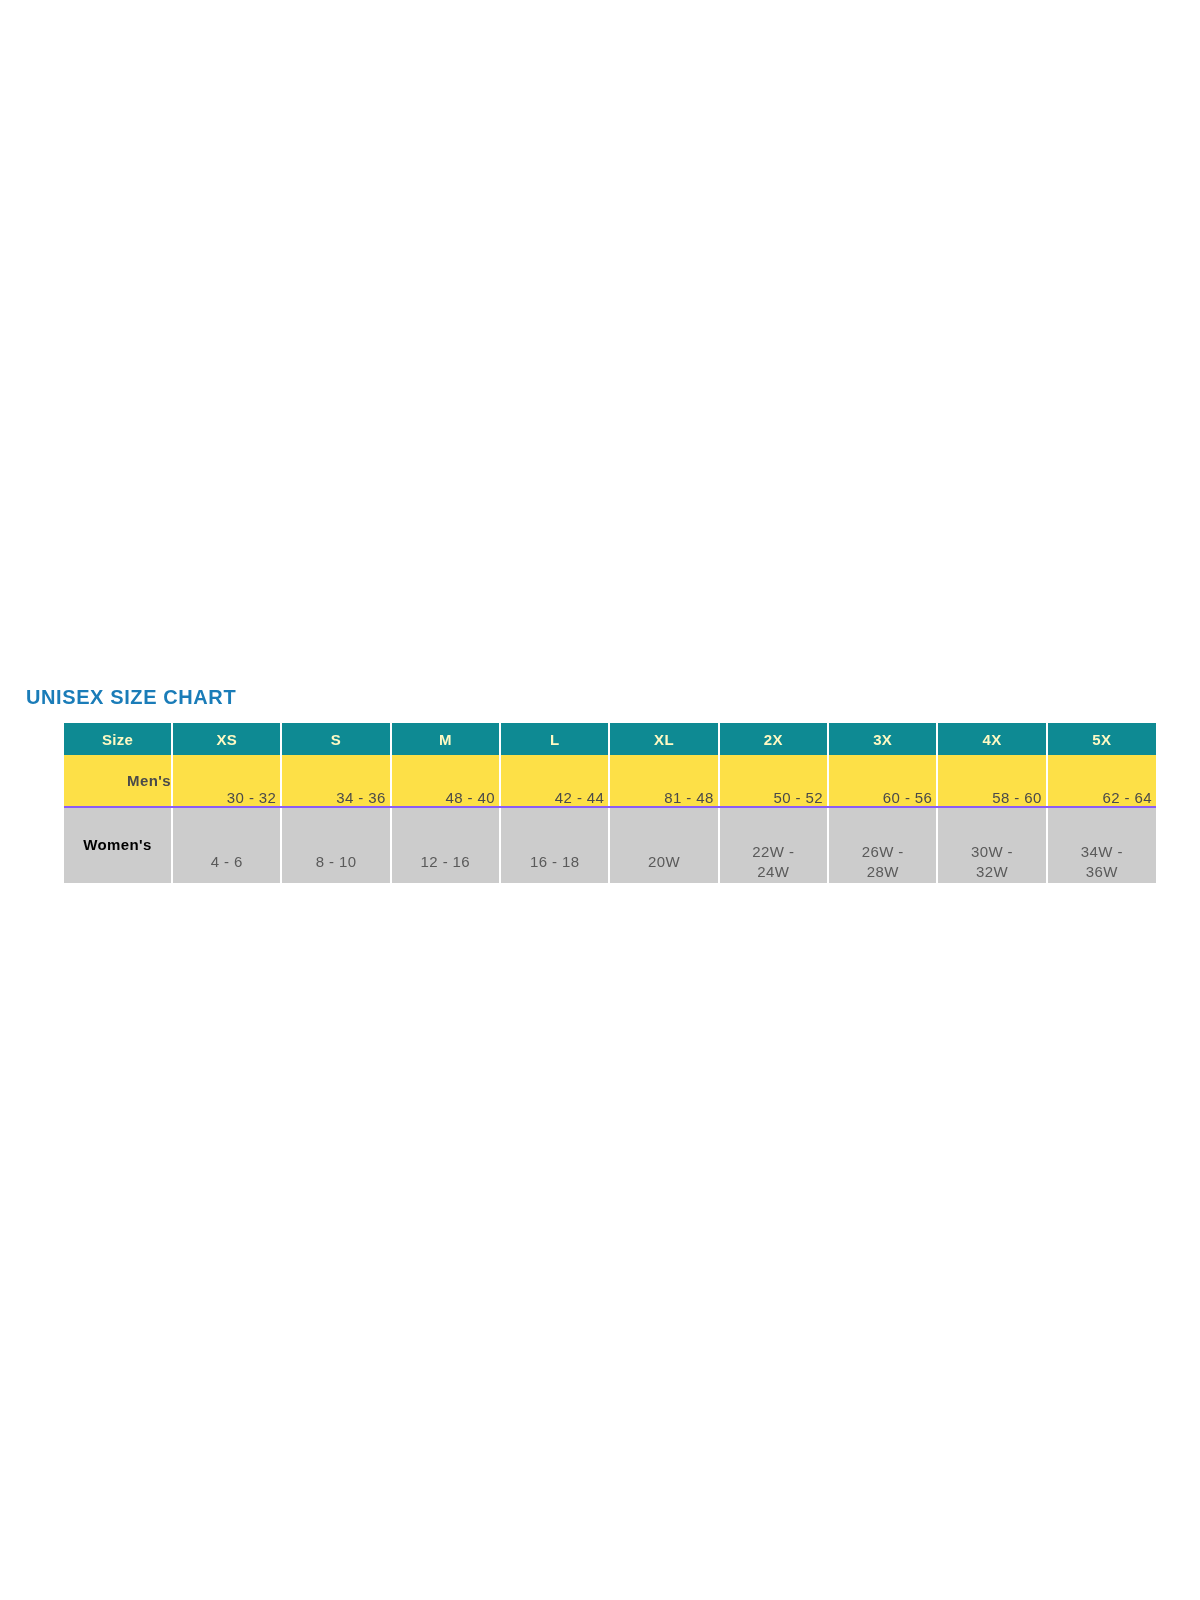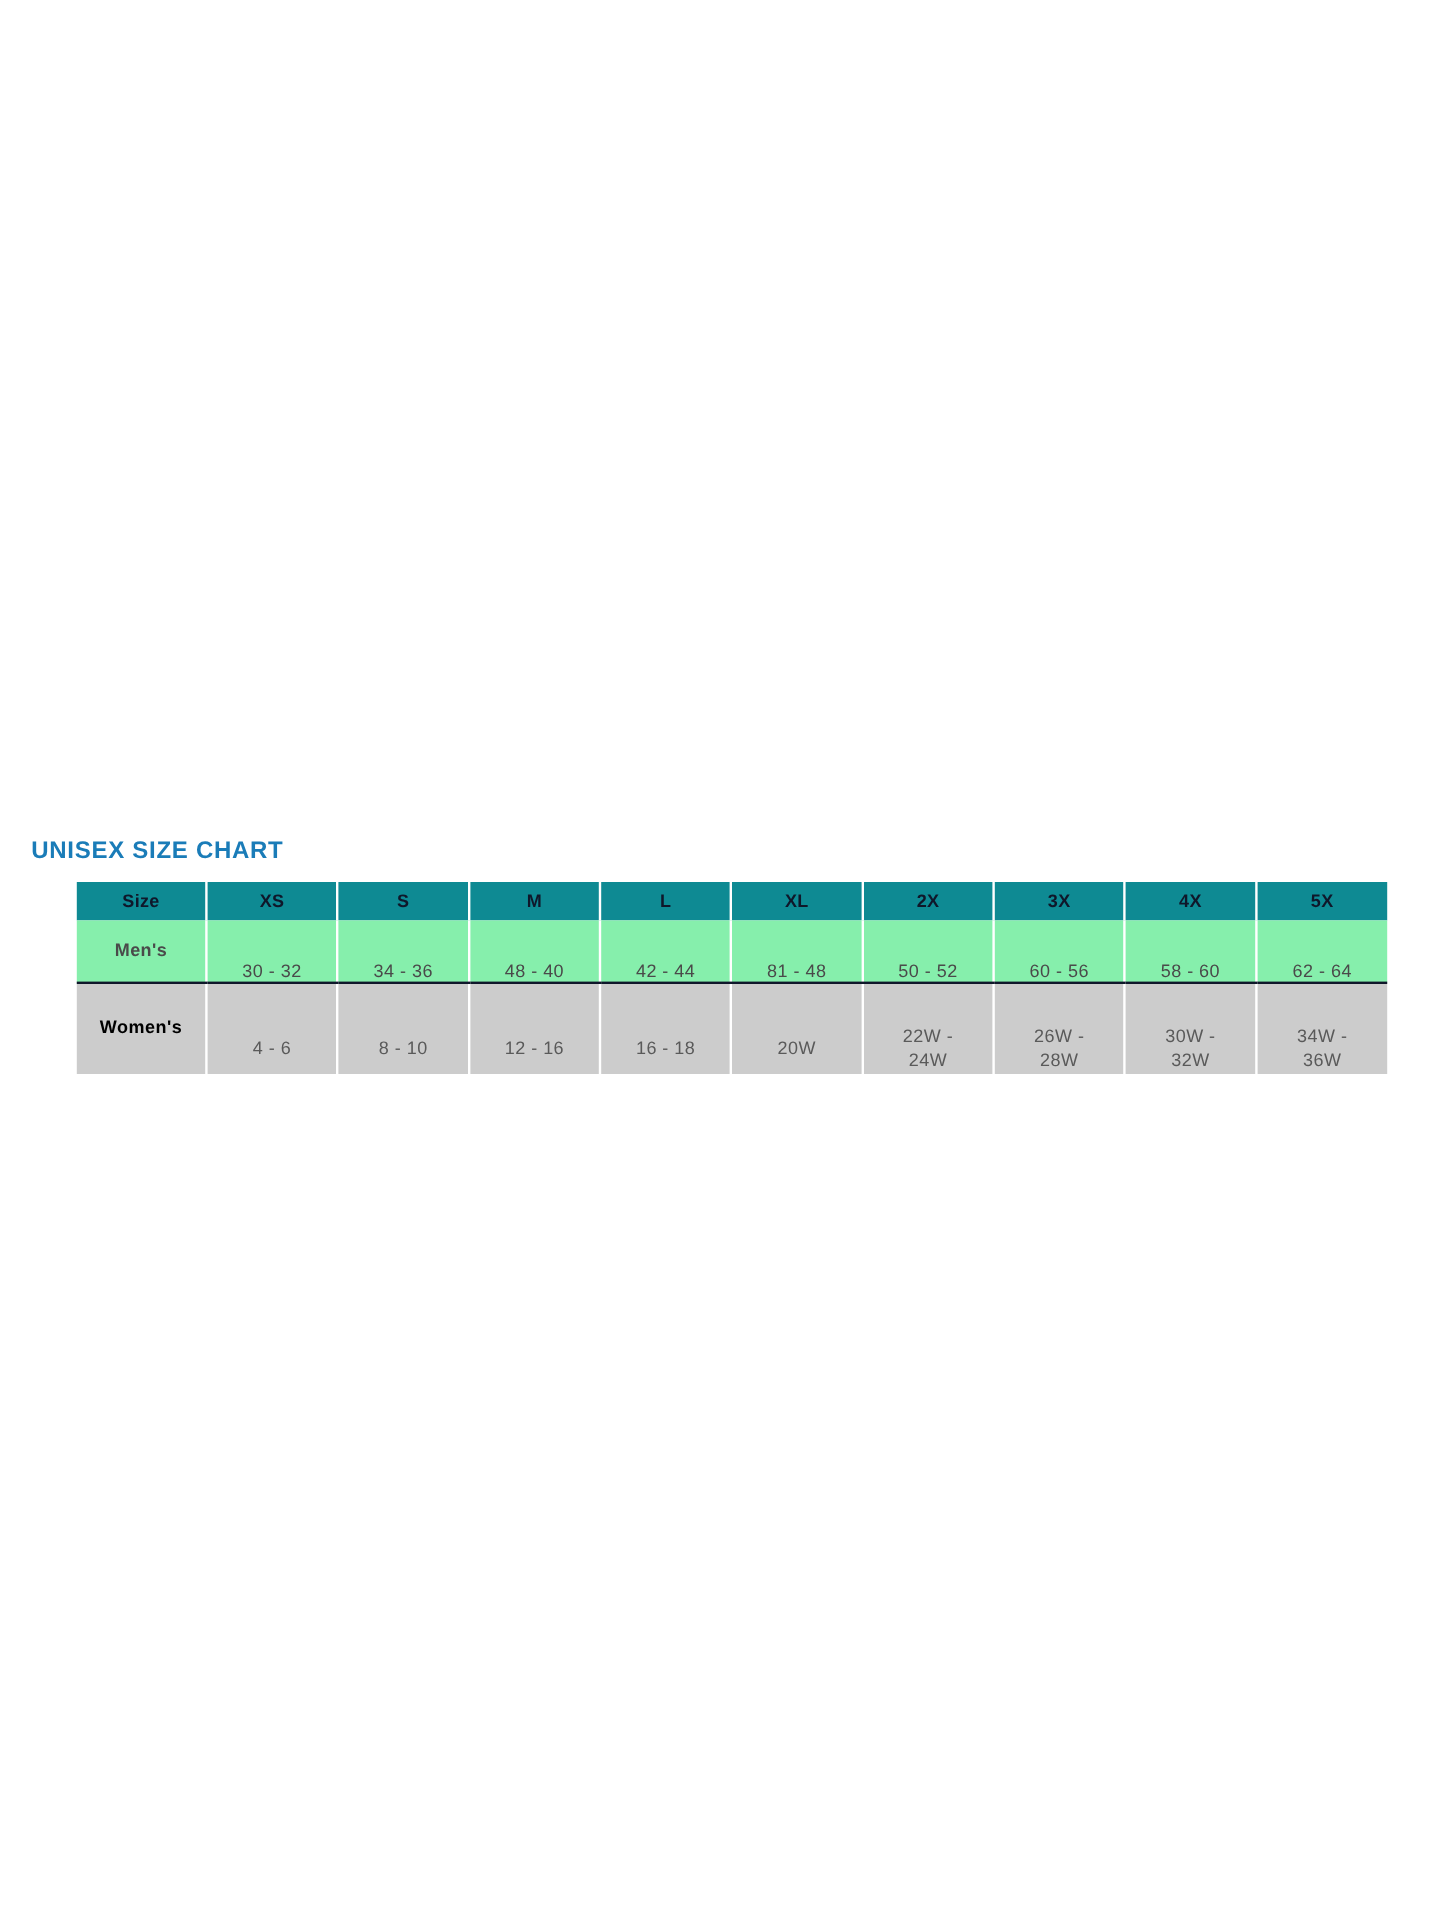--- a/index.html
+++ b/index.html
@@ -20,21 +20,21 @@
     left: 24px;
     top: 682px;
     width: 1128px;
   }
 
   .chart-title {
     color: #1a7cb8;
     font-size: 20px;
     font-weight: bold;
     letter-spacing: 0.6px;
-    margin: 16px 0 14px 2px;
+    margin: 4px 0 14px 2px;
   }
 
   table.size-table {
     border-collapse: collapse;
     table-layout: fixed;
     width: 1092px;
     margin-left: 40px;
   }
 
   table.size-table col.label-col { width: 108px; }
@@ -45,35 +45,36 @@
     margin: 0;
     text-align: center;
     vertical-align: middle;
     border-right: 2px solid #ffffff;
   }
   .size-table tr > *:last-child { border-right: none; }
 
   
   .size-table thead th {
     background: #0e8a93;
-    color: #0f172a;
+    color: #fef9c3;
     font-size: 15px;
     font-weight: bold;
     height: 32px;
     letter-spacing: 0.3px;
   }
 
   
   .row-mens td {
-    background: #86efac;
+    background: #fde047;
     height: 46px;
     font-size: 15px;
     color: #4a4a4a;
     letter-spacing: 0.4px;
-    border-bottom: 2px solid #0f172a;
+    border-bottom: 2px solid #8b5cf6;
+    text-align: right;
   }
   .row-mens td.row-label {
     color: #4a4a4a;
     font-weight: bold;
     font-size: 15px;
   }
 
   
   .row-womens td {
     background: #cccccc;

